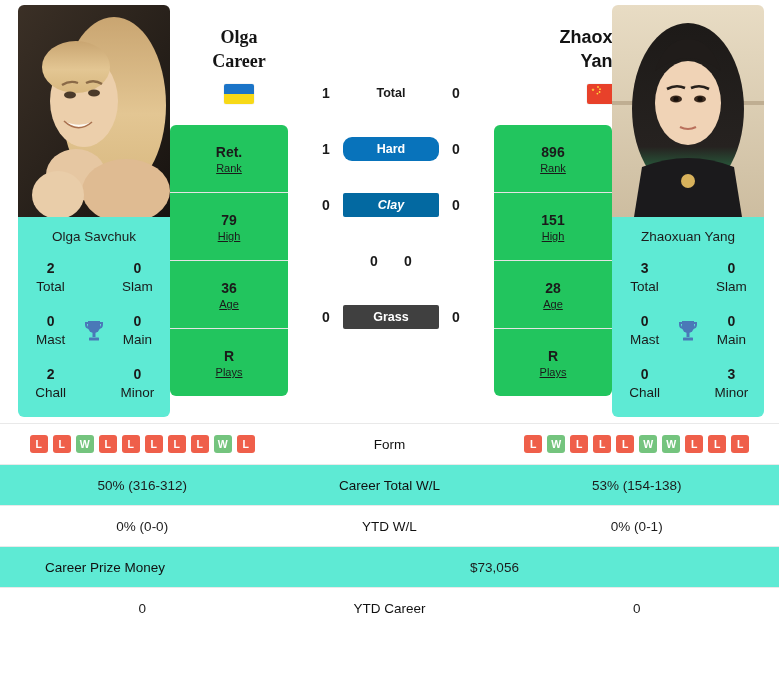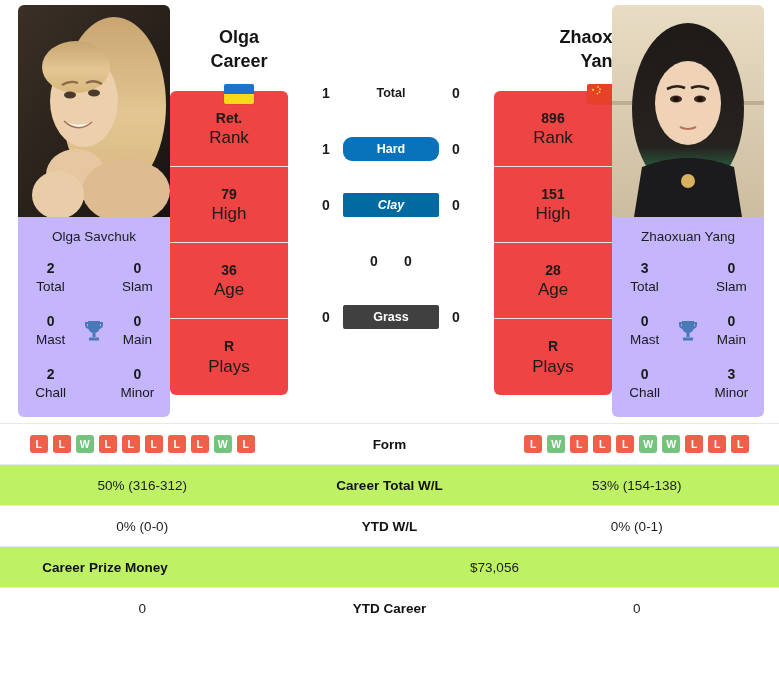--- a/index.html
+++ b/index.html
@@ -27,21 +27,21 @@
 
   .photo {
     width: 152px; height: 212px;
     border-radius: 6px 6px 0 0;
     overflow: hidden;
     position: relative;
   }
   .photo svg { display: block; width: 100%; height: 100%; }
 
   .player-card {
-    background: #c4b5fd;
+    background: #5eead4;
     border-radius: 0 0 6px 6px;
     padding: 12px 8px 16px;
     text-align: center;
   }
   .player-card-name {
     font-size: 13.5px;
     color: #1d1d1d;
     margin-bottom: 16px;
     white-space: nowrap;
   }
@@ -56,34 +56,34 @@
   .titles-row:last-child { margin-bottom: 0; }
   .tcell { width: 52px; }
   .tcell .num { font-size: 14px; font-weight: bold; line-height: 1.25; }
   .tcell .lbl { font-size: 13.5px; line-height: 1.3; }
   .trophy-slot { width: 40px; display: flex; justify-content: center; }
   .spacer-slot { width: 40px; }
 
   
   .stats-col {
     width: 118px; flex: 0 0 118px;
-    margin-top: 86px;
-    background: #ef4444;
+    margin-top: 120px;
+    background: #22c55e;
     border-radius: 6px;
     overflow: hidden;
   }
   .stats-col.right { margin-left: 0; }
   .stat-cell {
     text-align: center;
     padding: 18px 4px 16px;
     border-bottom: 1px solid #e4e4e4;
   }
   .stat-cell:last-child { border-bottom: none; }
   .stat-cell .num { font-size: 14px; font-weight: bold; line-height: 1.3; }
-  .stat-cell .lbl { font-size: 17px; line-height: 1.35; }
+  .stat-cell .lbl { font-size: 11px; line-height: 1.35; text-decoration: underline; }
 
   
   .center-col {
     flex: 1 1 auto;
     padding: 0 6px;
     margin-top: 60px;
   }
   .h2h-row {
     display: flex;
     align-items: center;
@@ -115,52 +115,52 @@
     pointer-events: none;
   }
   .name-block {
     width: 118px;
     text-align: center;
     font-size: 18px;
     font-weight: bold;
     line-height: 1.32;
     color: #141414;
   }
-  .name-block.left  { margin-left: 180px; }
+  .name-block.left  { margin-left: 180px; font-family: Liberation Serif, serif; }
   .name-block.right { margin-left: 245px; }
   .flag {
     margin: 10px auto 0;
     width: 30px; height: 20px;
     border-radius: 2px;
     overflow: hidden;
     box-shadow: 0 0 1px rgba(0,0,0,.35);
   }
   .flag svg { display: block; width: 100%; height: 100%; }
 
   
   .table { width: 779px; margin-top: 6px; }
   .trow {
     display: flex;
     align-items: center;
     height: 41px;
     border-top: 1px solid #e9e9e9;
   }
-  .trow.shade { background: #bef264; }
+  .trow.shade { background: #5eead4; }
   .trow.white { background: #ffffff; }
   .tleft, .tright {
     flex: 1 1 0;
     text-align: center;
     font-size: 13.5px;
     color: #1c1c1c;
   }
   .tmid {
     width: 210px;
     text-align: center;
     font-size: 13.5px;
-    font-weight: bold;
+    font-weight: normal;
     color: #111111;
   }
   .form-cell {
     display: flex;
     justify-content: center;
     gap: 5px;
   }
   .badge {
     width: 18px; height: 18px;
     border-radius: 3px;

